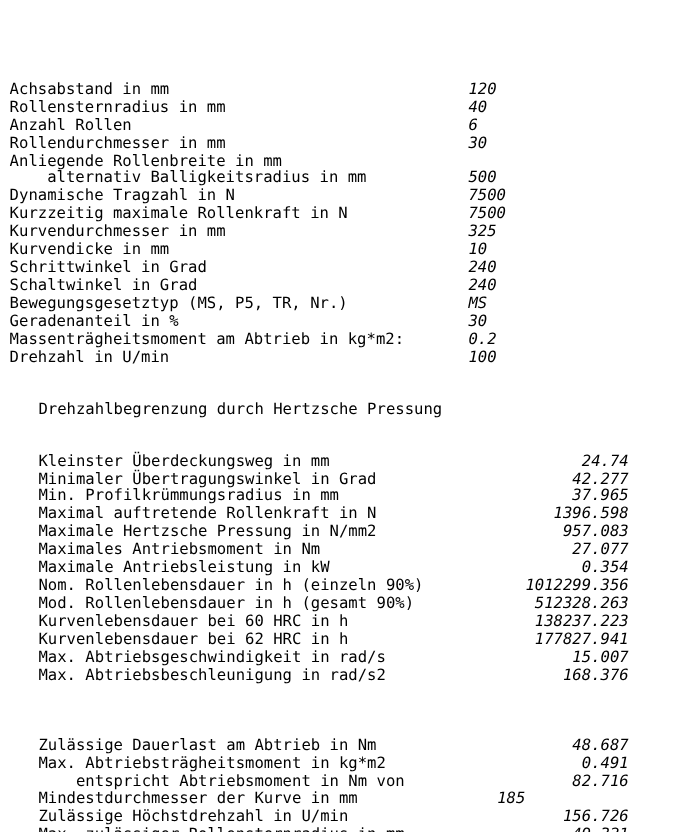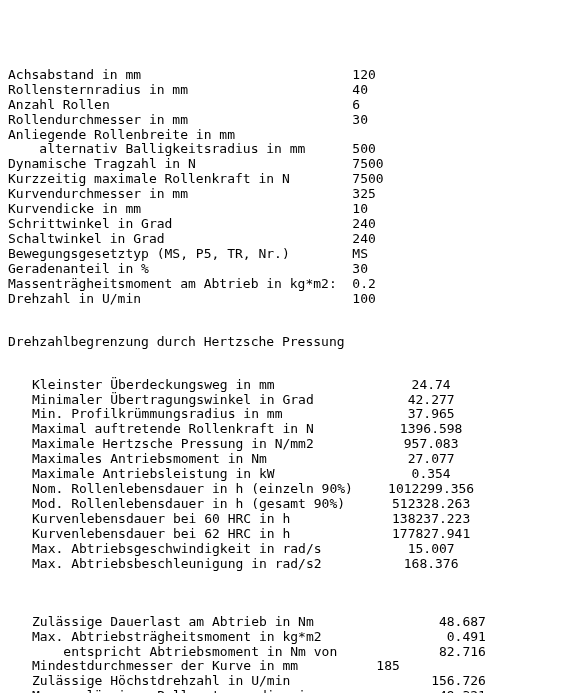--- a/index.html
+++ b/index.html
@@ -4,29 +4,29 @@
 <style>
   body {
     font-family: "DejaVu Sans Mono", "Consolas", "Courier New", monospace;
     font-size: 13px;
     line-height: 1.15;
     white-space: pre;
     margin: 8px;
     color: #000;
     background: #fff;
   }
-  .row { display: flex; }
+  .row { display: flex; gap: 38px; }
   .label { display: inline-block; }
-  .value { display: inline-block; }
+  .value { display: inline-block; font-style: italic; }
   
   .c1 .label { width: 44ch; }
   .c1 .value { width: 10ch; text-align: left; }
   .c2 .label { width: 44ch; margin-left: 24px; }
-  .c2 .value { width: 14ch; text-align: center; }
-  .hdr { margin-top: 1em; margin-bottom: 1em; }
+  .c2 .value { width: 14ch; text-align: right; }
+  .hdr { margin-top: 1em; margin-bottom: 1em; margin-left: 24px; }
 </style>
 </head>
 <body>
 
 
 
 <div id="sec1"><div class="row c1"><span class="label">Achsabstand in mm</span><span class="value">120</span></div><div class="row c1"><span class="label">Rollensternradius in mm</span><span class="value">40</span></div><div class="row c1"><span class="label">Anzahl Rollen</span><span class="value">6</span></div><div class="row c1"><span class="label">Rollendurchmesser in mm</span><span class="value">30</span></div><div class="row c1"><span class="label">Anliegende Rollenbreite in mm</span><span class="value"></span></div><div class="row c1"><span class="label">    alternativ Balligkeitsradius in mm</span><span class="value">500</span></div><div class="row c1"><span class="label">Dynamische Tragzahl in N</span><span class="value">7500</span></div><div class="row c1"><span class="label">Kurzzeitig maximale Rollenkraft in N</span><span class="value">7500</span></div><div class="row c1"><span class="label">Kurvendurchmesser in mm</span><span class="value">325</span></div><div class="row c1"><span class="label">Kurvendicke in mm</span><span class="value">10</span></div><div class="row c1"><span class="label">Schrittwinkel in Grad</span><span class="value">240</span></div><div class="row c1"><span class="label">Schaltwinkel in Grad</span><span class="value">240</span></div><div class="row c1"><span class="label">Bewegungsgesetztyp (MS, P5, TR, Nr.)</span><span class="value">MS</span></div><div class="row c1"><span class="label">Geradenanteil in %</span><span class="value">30</span></div><div class="row c1"><span class="label">Massenträgheitsmoment am Abtrieb in kg*m2:</span><span class="value">0.2</span></div><div class="row c1"><span class="label">Drehzahl in U/min</span><span class="value">100</span></div></div>
 <div class="hdr">Drehzahlbegrenzung durch Hertzsche Pressung</div>
 <div id="sec2"><div class="row c2"><span class="label">Kleinster Überdeckungsweg in mm</span><span class="value">24.74</span></div><div class="row c2"><span class="label">Minimaler Übertragungswinkel in Grad</span><span class="value">42.277</span></div><div class="row c2"><span class="label">Min. Profilkrümmungsradius in mm</span><span class="value">37.965</span></div><div class="row c2"><span class="label">Maximal auftretende Rollenkraft in N</span><span class="value">1396.598</span></div><div class="row c2"><span class="label">Maximale Hertzsche Pressung in N/mm2</span><span class="value">957.083</span></div><div class="row c2"><span class="label">Maximales Antriebsmoment in Nm</span><span class="value">27.077</span></div><div class="row c2"><span class="label">Maximale Antriebsleistung in kW</span><span class="value">0.354</span></div><div class="row c2"><span class="label">Nom. Rollenlebensdauer in h (einzeln 90%)</span><span class="value">1012299.356</span></div><div class="row c2"><span class="label">Mod. Rollenlebensdauer in h (gesamt 90%)</span><span class="value">512328.263</span></div><div class="row c2"><span class="label">Kurvenlebensdauer bei 60 HRC in h</span><span class="value">138237.223</span></div><div class="row c2"><span class="label">Kurvenlebensdauer bei 62 HRC in h</span><span class="value">177827.941</span></div><div class="row c2"><span class="label">Max. Abtriebsgeschwindigkeit in rad/s</span><span class="value">15.007</span></div><div class="row c2"><span class="label">Max. Abtriebsbeschleunigung in rad/s2</span><span class="value">168.376</span></div></div>
 <div style="height:1em"></div>

